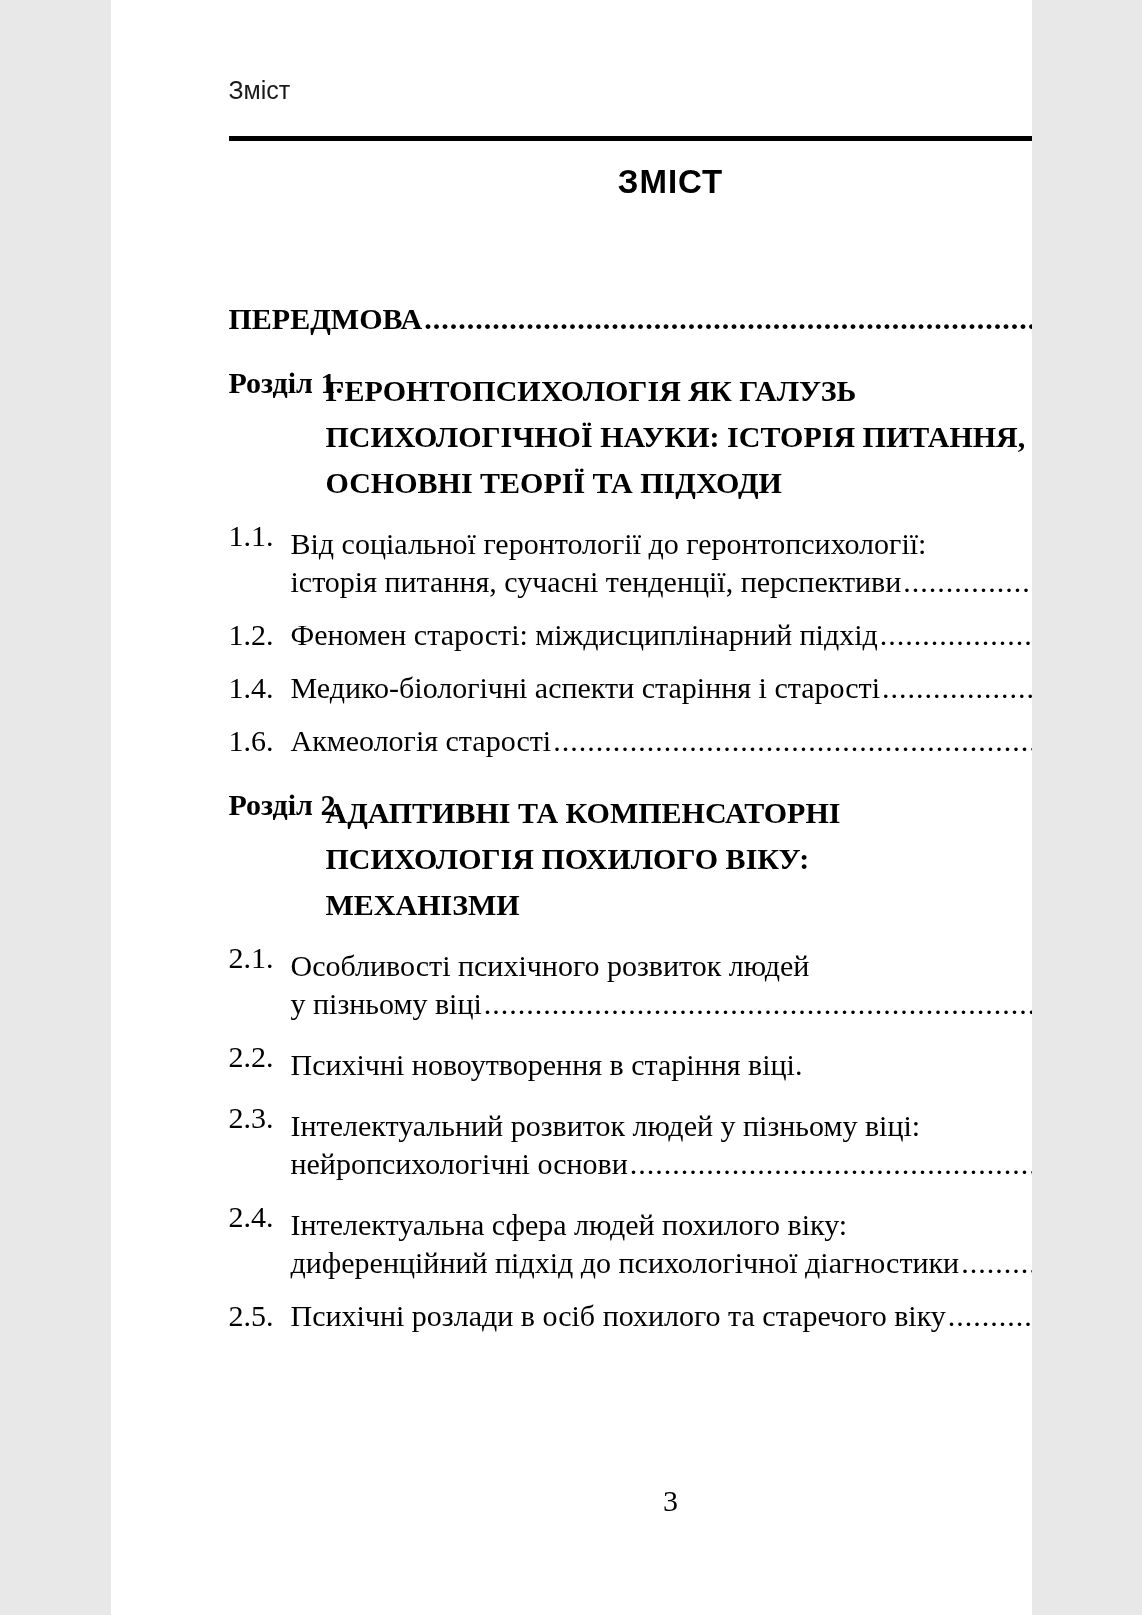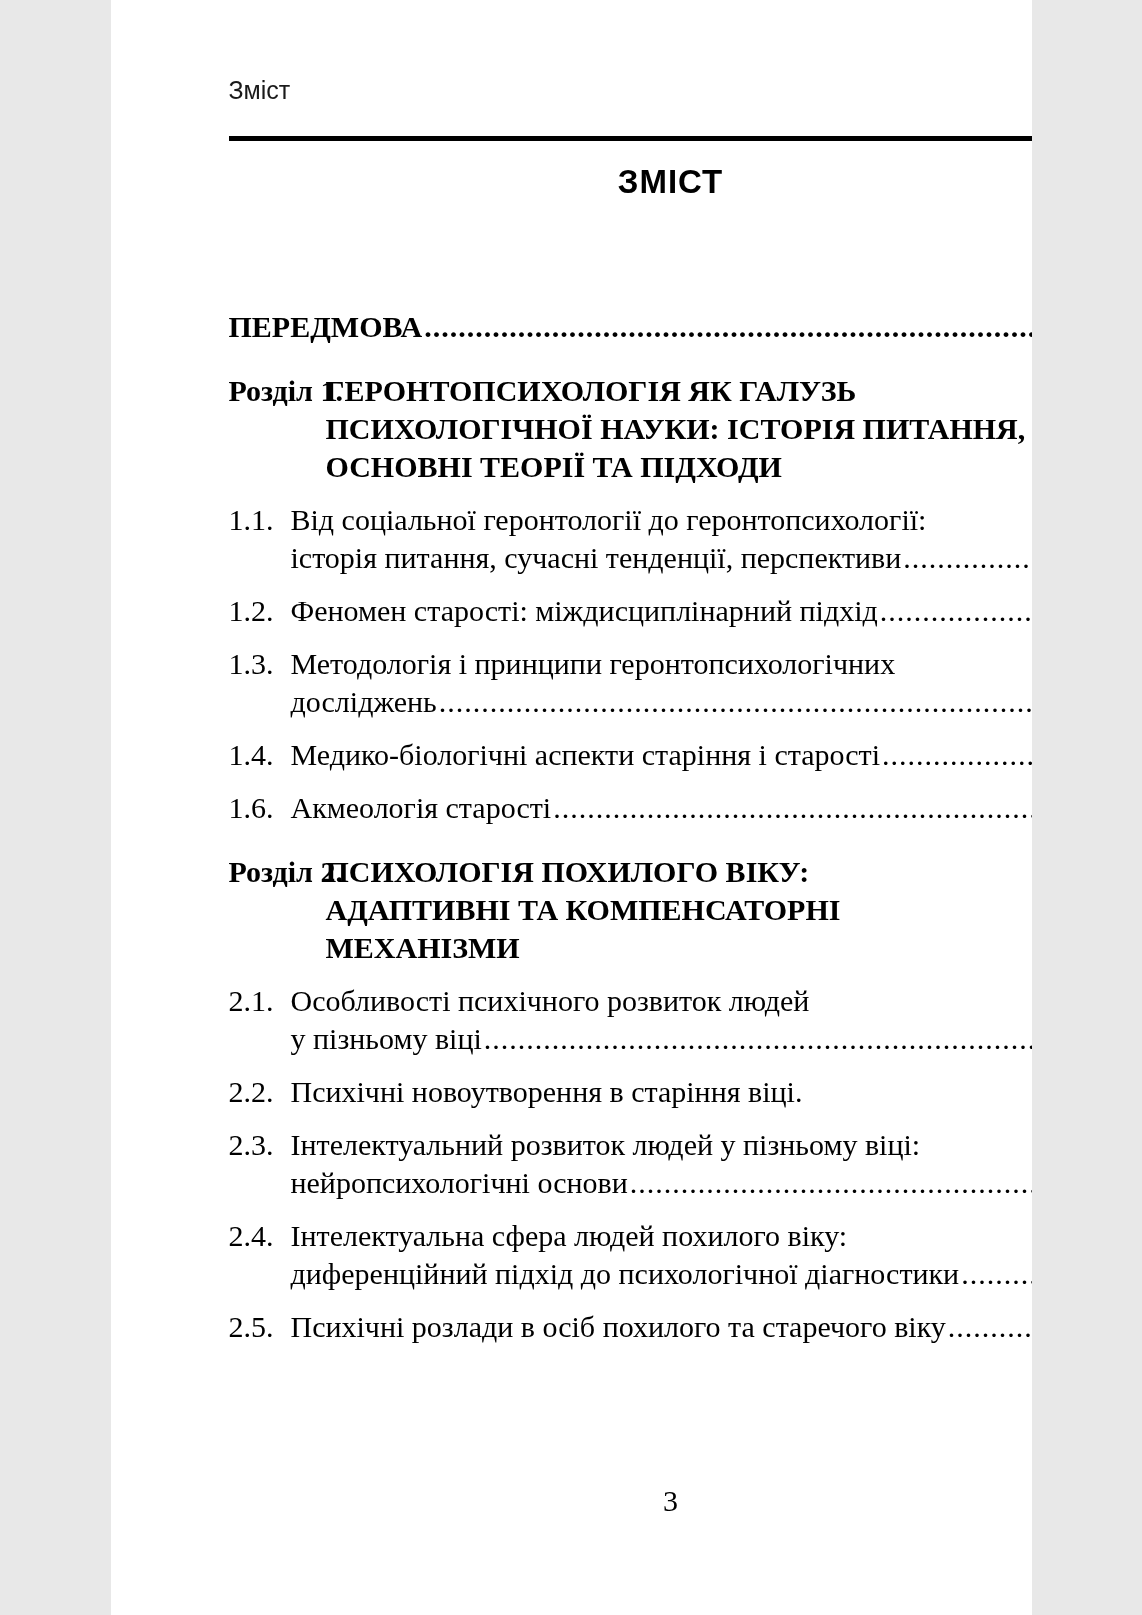--- a/index.html
+++ b/index.html
@@ -18,30 +18,30 @@
     position:absolute; left:118px; top:136px;
     width:895px; height:5px; background:#000;
   }
   .doc-title {
     position:absolute; left:118px; top:163px; width:884px;
     text-align:center;
     font-family:"Liberation Sans","DejaVu Sans",sans-serif;
     font-size:33px; font-weight:bold; letter-spacing:1px;
   }
   .toc {
-    position:absolute; left:118px; top:308px; width:884px;
+    position:absolute; left:118px; top:300px; width:884px;
     font-size:30px; line-height:38px;
   }
   .entry { margin-top:15px; }
   .entry.preface { margin-top:0; display:flex; align-items:baseline; font-weight:bold; }
   .entry.chapter { margin-top:26px; display:grid; grid-template-columns:97px 1fr; font-weight:bold; }
   .entry.section { display:grid; grid-template-columns:62px 1fr; }
   .entry .lbl { white-space:nowrap; }
   .body { min-width:0; }
-  .line { white-space:nowrap; }
+  .line { white-space:nowrap;margin-top:8px; }
   .lastline { display:flex; align-items:baseline;text-align:right; }
   .lastline .txt { white-space:nowrap; flex:0 0 auto; }
   .leader { flex:1 1 auto; overflow:hidden; white-space:nowrap; margin:0 2px; min-width:18px; }
   .leader::after {
     content:"......................................................................................................................................";
     letter-spacing:1px;
   }
   .pagenum { flex:0 0 auto; padding-left:7px; font-weight:normal; }
   .entry.preface .pagenum { font-weight:normal; }
   .page-footer {
@@ -86,31 +86,20 @@
         <span class="lbl">1.2.</span>
         <div class="body">
           <div class="lastline">
             <span class="txt">Феномен старості: міждисциплінарний підхід</span>
             <span class="leader"></span>
             <span class="pagenum">33</span>
           </div>
         </div>
       </div>
       <div class="entry section">
-        <span class="lbl">1.3.</span>
-        <div class="body">
-          <div class="line">Методологія і принципи геронтопсихологічних</div>
-          <div class="lastline">
-            <span class="txt">досліджень</span>
-            <span class="leader"></span>
-            <span class="pagenum">44</span>
-          </div>
-        </div>
-      </div>
-      <div class="entry section">
         <span class="lbl">1.4.</span>
         <div class="body">
           <div class="lastline">
             <span class="txt">Медико-біологічні аспекти старіння і старості</span>
             <span class="leader"></span>
             <span class="pagenum">50</span>
           </div>
         </div>
       </div>
       <div class="entry section">
@@ -119,22 +108,22 @@
           <div class="lastline">
             <span class="txt">Акмеологія старості</span>
             <span class="leader"></span>
             <span class="pagenum">68</span>
           </div>
         </div>
       </div>
       <div class="entry chapter">
         <span class="lbl">Розділ 2.</span>
         <div class="body">
+          <div class="line">АДАПТИВНІ ТА КОМПЕНСАТОРНІ</div>
           <div class="line">ПСИХОЛОГІЯ ПОХИЛОГО ВІКУ:</div>
-          <div class="line">АДАПТИВНІ ТА КОМПЕНСАТОРНІ</div>
           <div class="line">МЕХАНІЗМИ</div>
         </div>
       </div>
       <div class="entry section">
         <span class="lbl">2.1.</span>
         <div class="body">
           <div class="line">Особливості психічного розвиток людей</div>
           <div class="lastline">
             <span class="txt">у пізньому віці</span>
             <span class="leader"></span>

